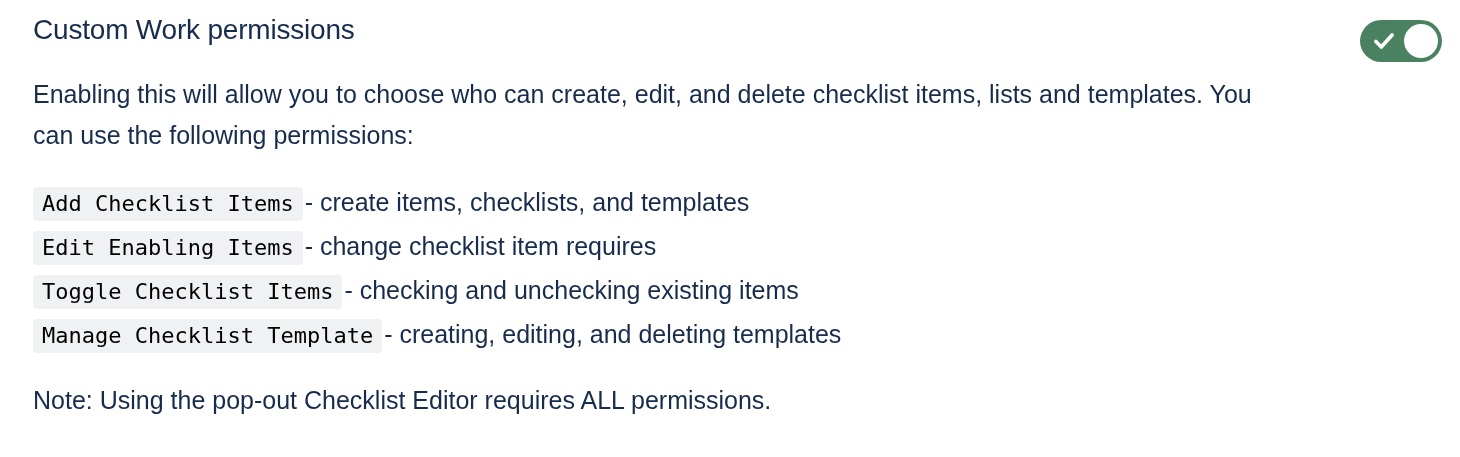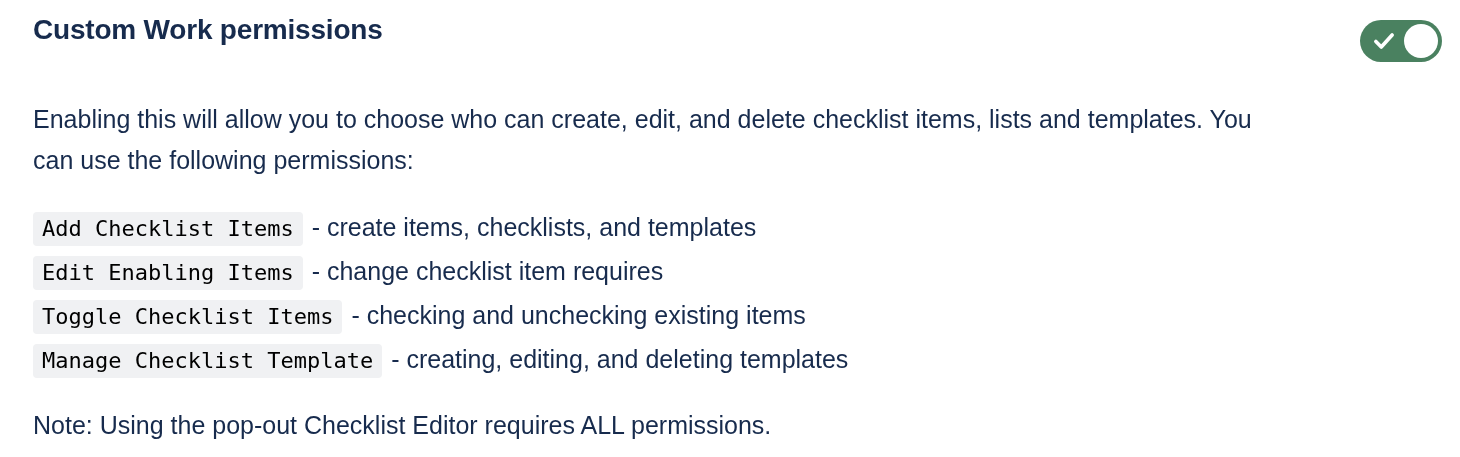--- a/index.html
+++ b/index.html
@@ -20,21 +20,21 @@
     width: 100%;
     height: 100%;
   }
   .header-row {
     display: flex;
     justify-content: space-between;
     align-items: flex-start;
   }
   .section-title {
     font-size: 28px;
-    font-weight: 700;
+    font-weight: 400;
     line-height: 36px;
     margin: 0;
     letter-spacing: -0.2px;
   }
   
   .toggle {
     position: relative;
     width: 82px;
     height: 42px;
     border-radius: 21px;
@@ -56,41 +56,41 @@
     right: 4px;
     top: 4px;
     width: 34px;
     height: 34px;
     border-radius: 50%;
     background: #ffffff;
   }
   .description {
     font-size: 25px;
     line-height: 41px;
-    margin: 37px 0 0 0;
+    margin: 12px 0 0 0;
     max-width: 1245px;
   }
   .perm-list {
     margin-top: 25px;
   }
   .perm-line {
     font-size: 25px;
     line-height: 42px;
     white-space: nowrap;
   }
   .perm-code {
     font-family: "DejaVu Sans Mono", "Liberation Mono", monospace;
     font-size: 22px;
     background: #F0F1F3;
     border-radius: 4px;
     padding: 4px 9px 5px 9px;
     color: #000000;
   }
   .perm-desc {
-    margin-left: 9px;
+    margin-left: 2px;
   }
   .note {
     font-size: 25px;
     line-height: 34px;
     margin: 26px 0 0 0;
   }
 </style>
 </head>
 <body>
 

